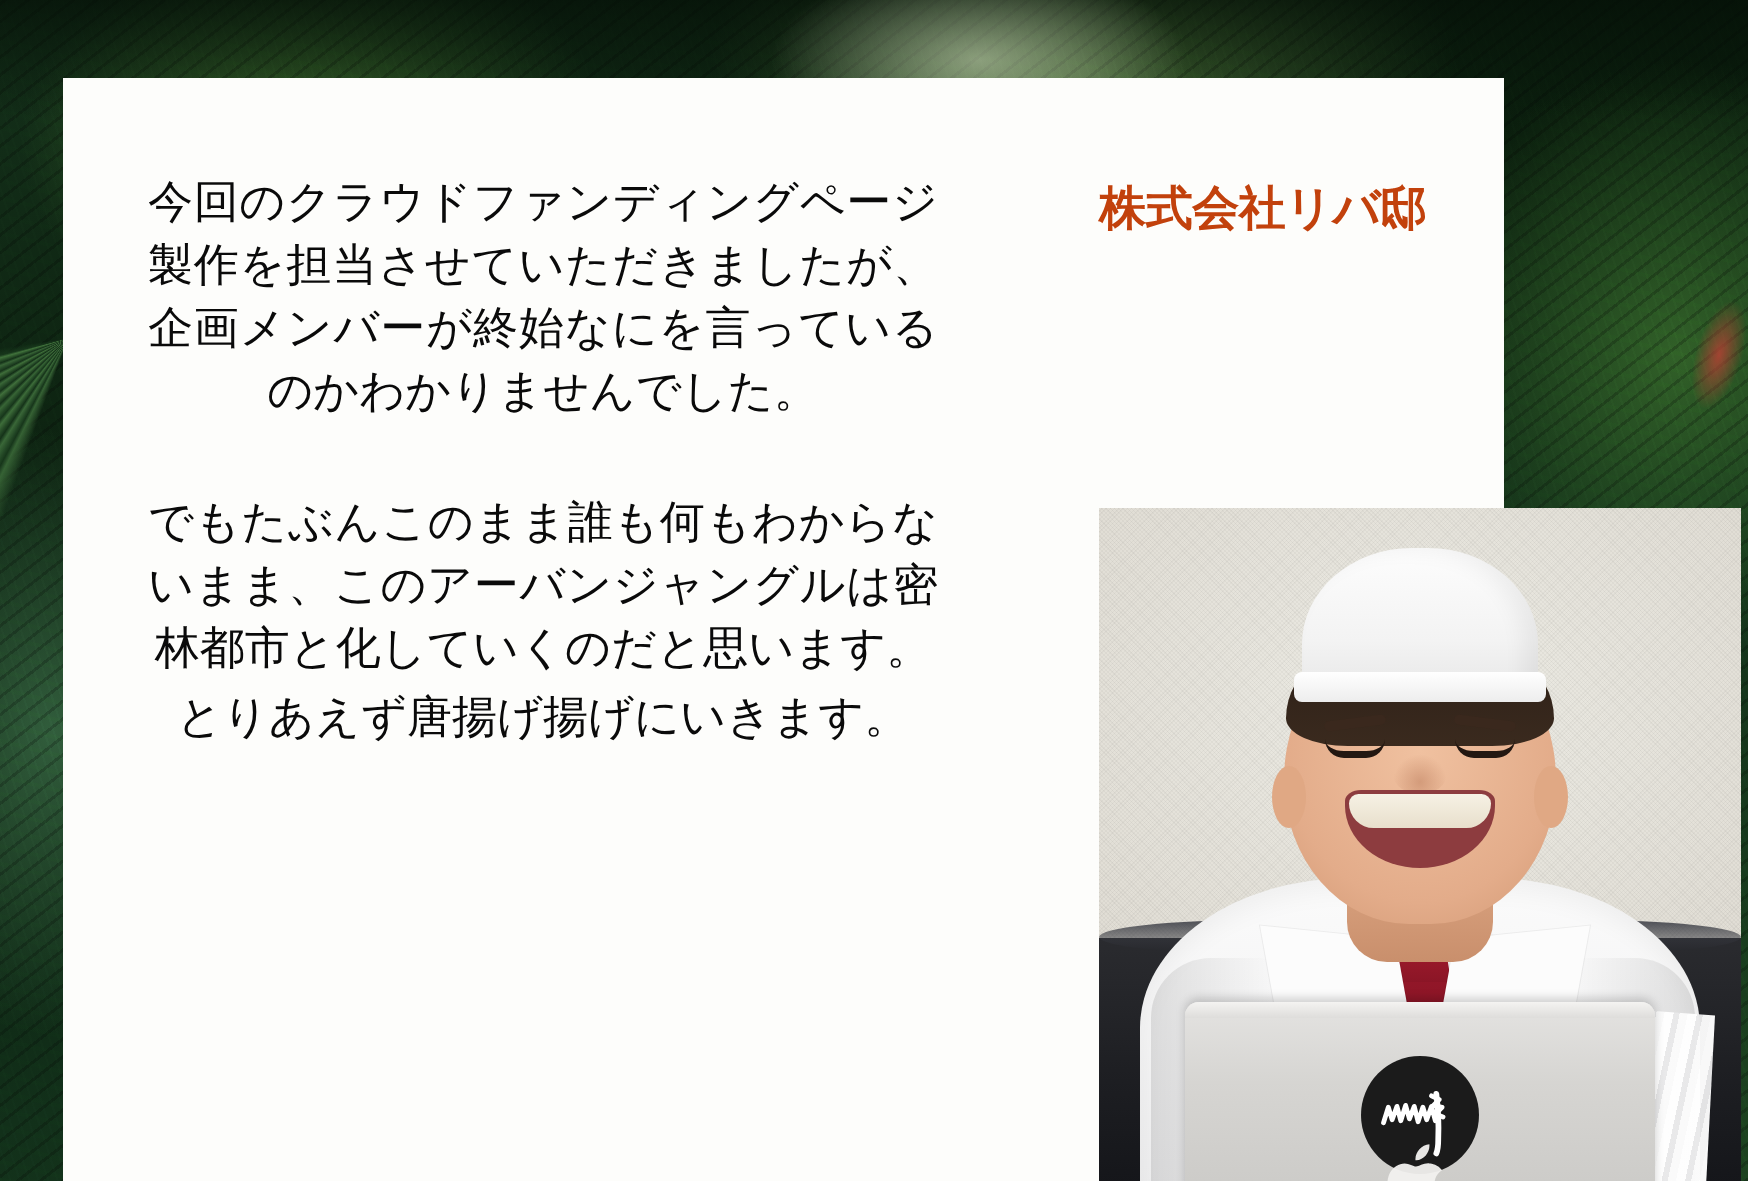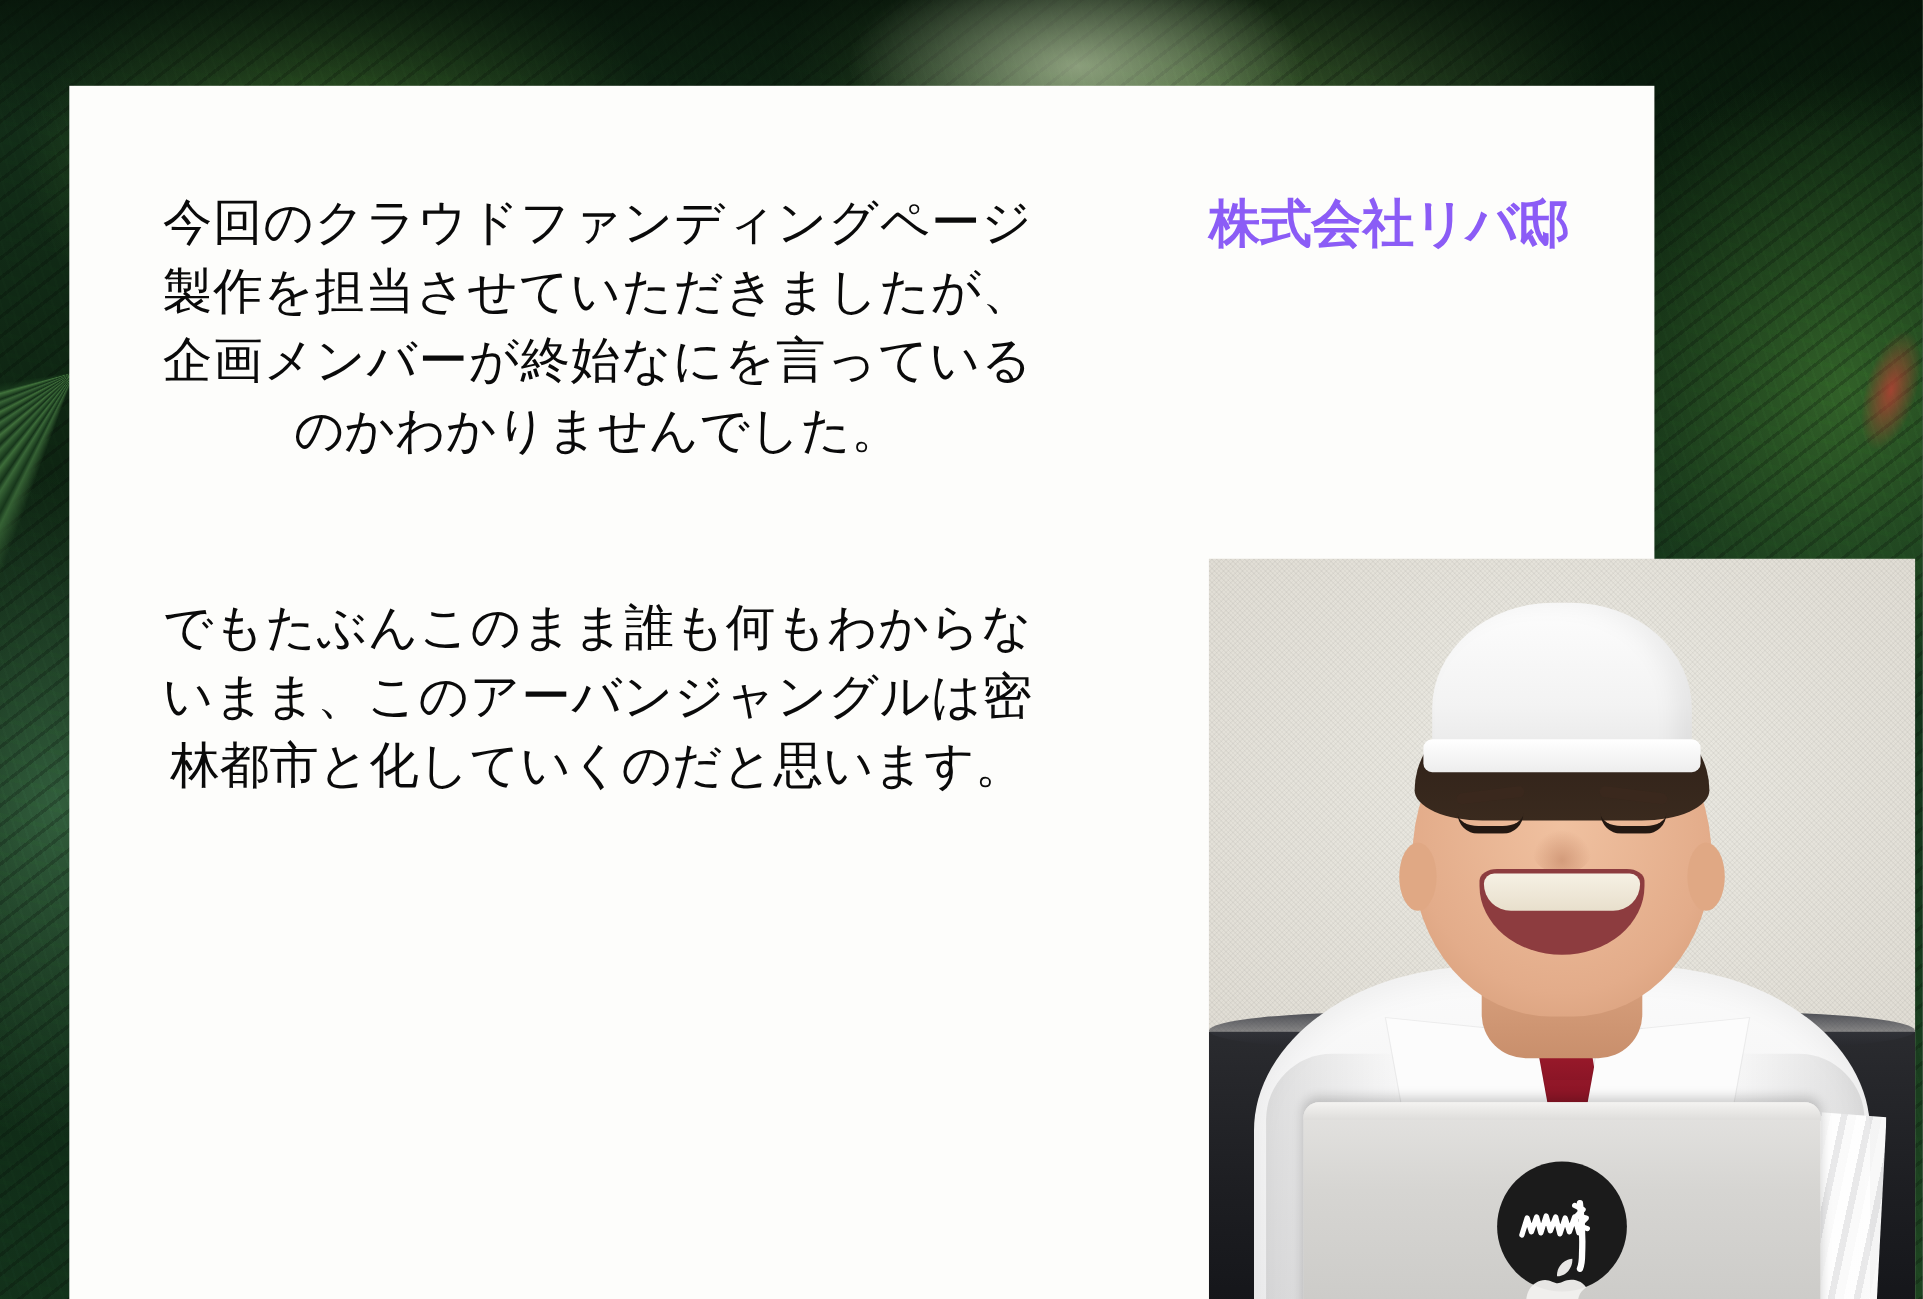--- a/index.html
+++ b/index.html
@@ -95,35 +95,35 @@
     font-family: "DejaVu Sans", "Liberation Sans", sans-serif;
     font-size: 45px;
     line-height: 1.40;
     color:#0a0a0a;
     text-align: justify;
     text-align-last: center;
     font-weight: 400;
     letter-spacing: 0px;
     margin: 0;
   }
-  .para + .para{ margin-top: 116px; }
+  .para + .para{ margin-top: 68px; }
   .para.tight{ margin-top: 6px; }
 
   
   .right-col{
     position:absolute;
     left:960px; top:100px;
     width:480px;
   }
   .person-name{
-    font-family:Liberation Mono, monospace;
+    font-family:Liberation Serif, serif;
     font-weight:700;
     font-size:47px;
     line-height:1.28;
-    color:#8b5cf6;
+    color:#c2410c;
     text-align:center;
     margin:0;
     letter-spacing:-.5px;
   }
 
   
   .photo{
     position:absolute;
     left:1036px; top:430px;
     width:642px; height:690px;
@@ -309,20 +309,21 @@
   <div class="canopy-top"></div>
   <div class="glow-top"></div>
   <div class="fan-palm"></div>
   <div class="leaf-red"></div>
 
   <div class="card">
 
     <div class="text-col">
       <p class="para">今回のクラウドファンディングページ製作を担当させていただきましたが、企画メンバーが終始なにを言っているのかわかりませんでした。</p>
       <p class="para">でもたぶんこのまま誰も何もわからないまま、このアーバンジャングルは密林都市と化していくのだと思います。</p>
+      <p class="para tight">とりあえず唐揚げ揚げにいきます。</p>
     </div>
 
     <div class="right-col">
       <div class="person-name">株式会社リバ邸</div>
     </div>
 
     <div class="photo">
       <div class="photo-wall"></div>
       <div class="sofa"></div>
 

